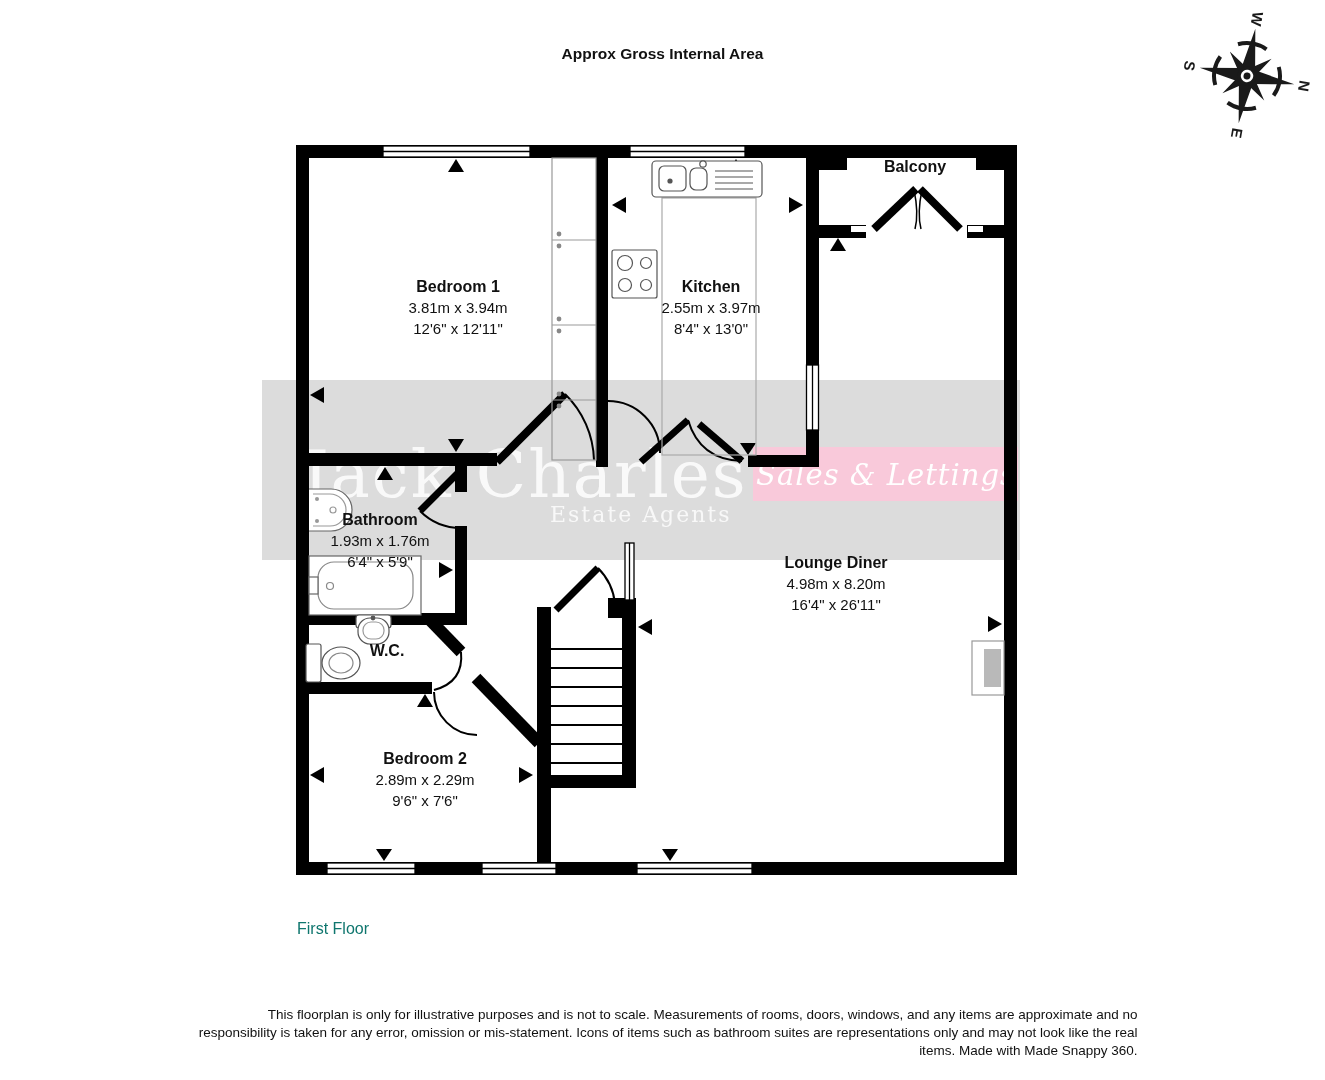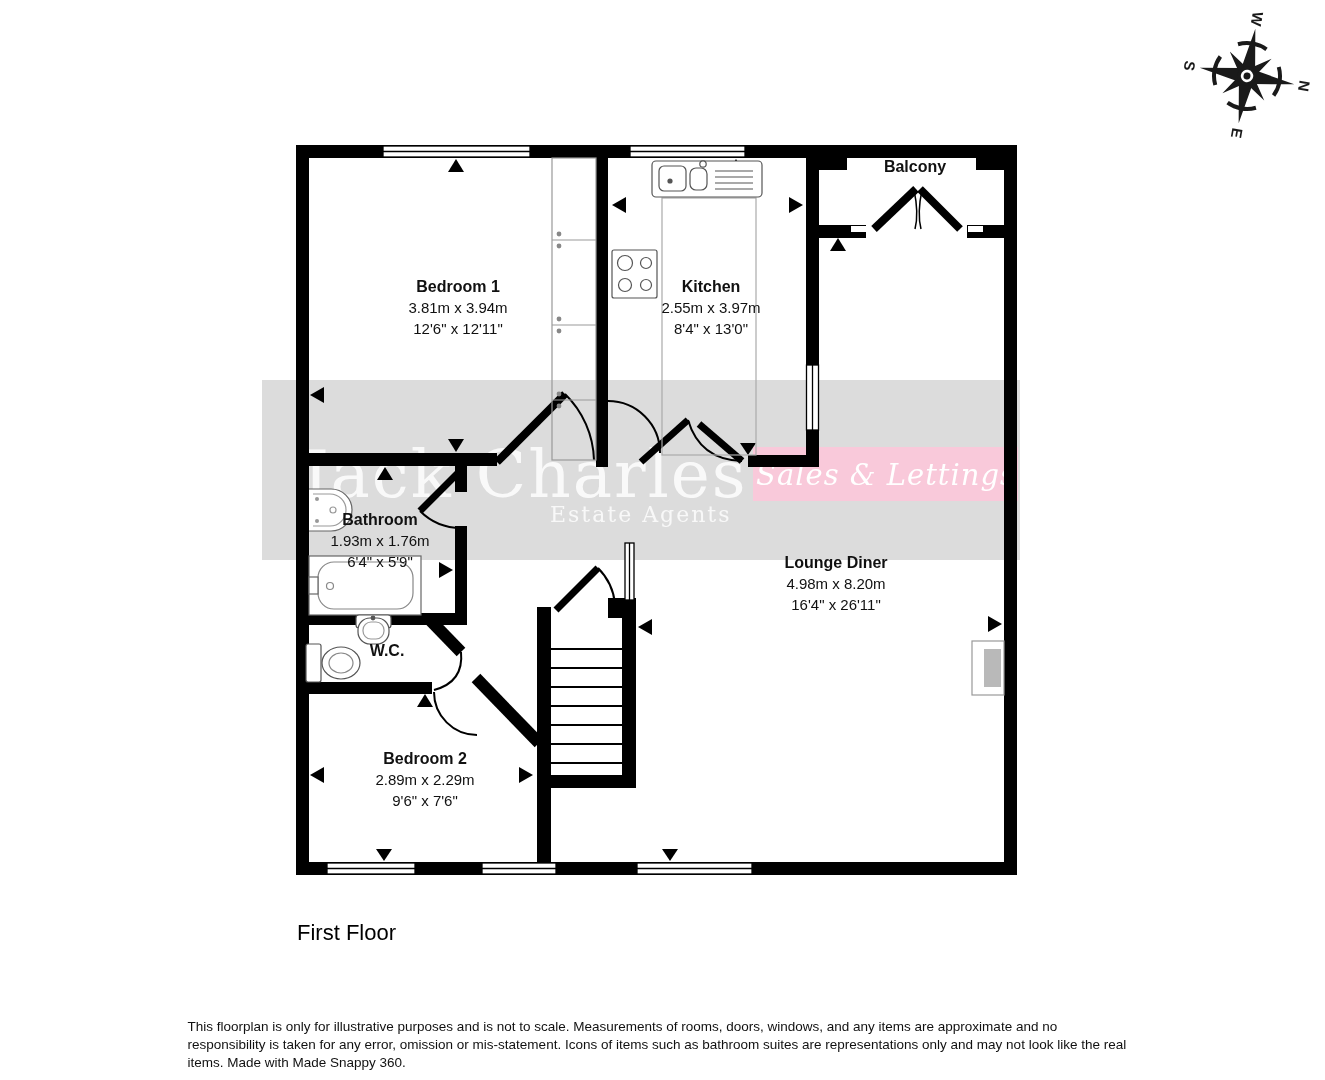--- a/index.html
+++ b/index.html
@@ -1,37 +1,38 @@
 <!DOCTYPE html>
 <html><head>
 <meta charset="utf-8">
 <style>
   html,body{margin:0;padding:0;background:#fff;}
   #stage{position:relative;width:1325px;height:1080px;background:#fff;overflow:hidden;
          font-family:"Liberation Sans",sans-serif;color:#111;}
   .title{position:absolute;left:0;top:44px;width:1325px;text-align:center;
          font-weight:bold;font-size:15.5px;line-height:19px;}
-  .floorlabel{position:absolute;left:297px;top:920px;font-size:22px;color:#000000;}
+  .floorlabel{position:absolute;left:297px;top:920px;font-size:16px;color:#0f766e;}
   .footer{position:absolute;left:0;top:1006px;width:1325px;}
-  .footer .inner{margin:12px auto;width:950px;text-align:left;font-size:13.5px;line-height:18px;color:#111;}
+  .footer .inner{margin:0 auto;width:950px;text-align:right;font-size:13.5px;line-height:18px;color:#111;}
   svg{position:absolute;left:0;top:0;}
   text{font-family:"Liberation Sans",sans-serif;}
   .rname{font-weight:bold;font-size:16px;fill:#111;}
   .rdim{font-size:15px;fill:#111;}
   .wm-big{font-family:"DejaVu Serif",serif;font-size:66px;fill:#ffffff;opacity:.85;letter-spacing:2px;}
   .wm-sub{font-family:"DejaVu Serif",serif;font-size:22px;fill:#ffffff;opacity:.8;letter-spacing:2px;}
   .banner-text{font-family:"DejaVu Serif",serif;font-style:italic;font-size:29px;fill:#ffffff;letter-spacing:1px;}
   .compass-letter{font-size:15px;font-weight:bold;fill:#1a1a1a;}
 </style>
 </head>
 <body>
 
 <div id="stage">
 
   <div class="title">
+    <div>Approx Gross Internal Area</div>
   </div>
 
   <svg width="1325" height="1080" viewBox="0 0 1325 1080">
 
     <g>
       <rect x="262" y="380" width="758" height="180" fill="#dcdcdc"></rect>
       <text x="302" y="497" class="wm-big">Jack Charles</text>
       <text x="550" y="522" class="wm-sub">Estate Agents</text>
       <rect x="753" y="447" width="265" height="54" fill="#f9c9da"></rect>
       <text x="886" y="485" text-anchor="middle" class="banner-text">Sales &amp; Lettings</text>

